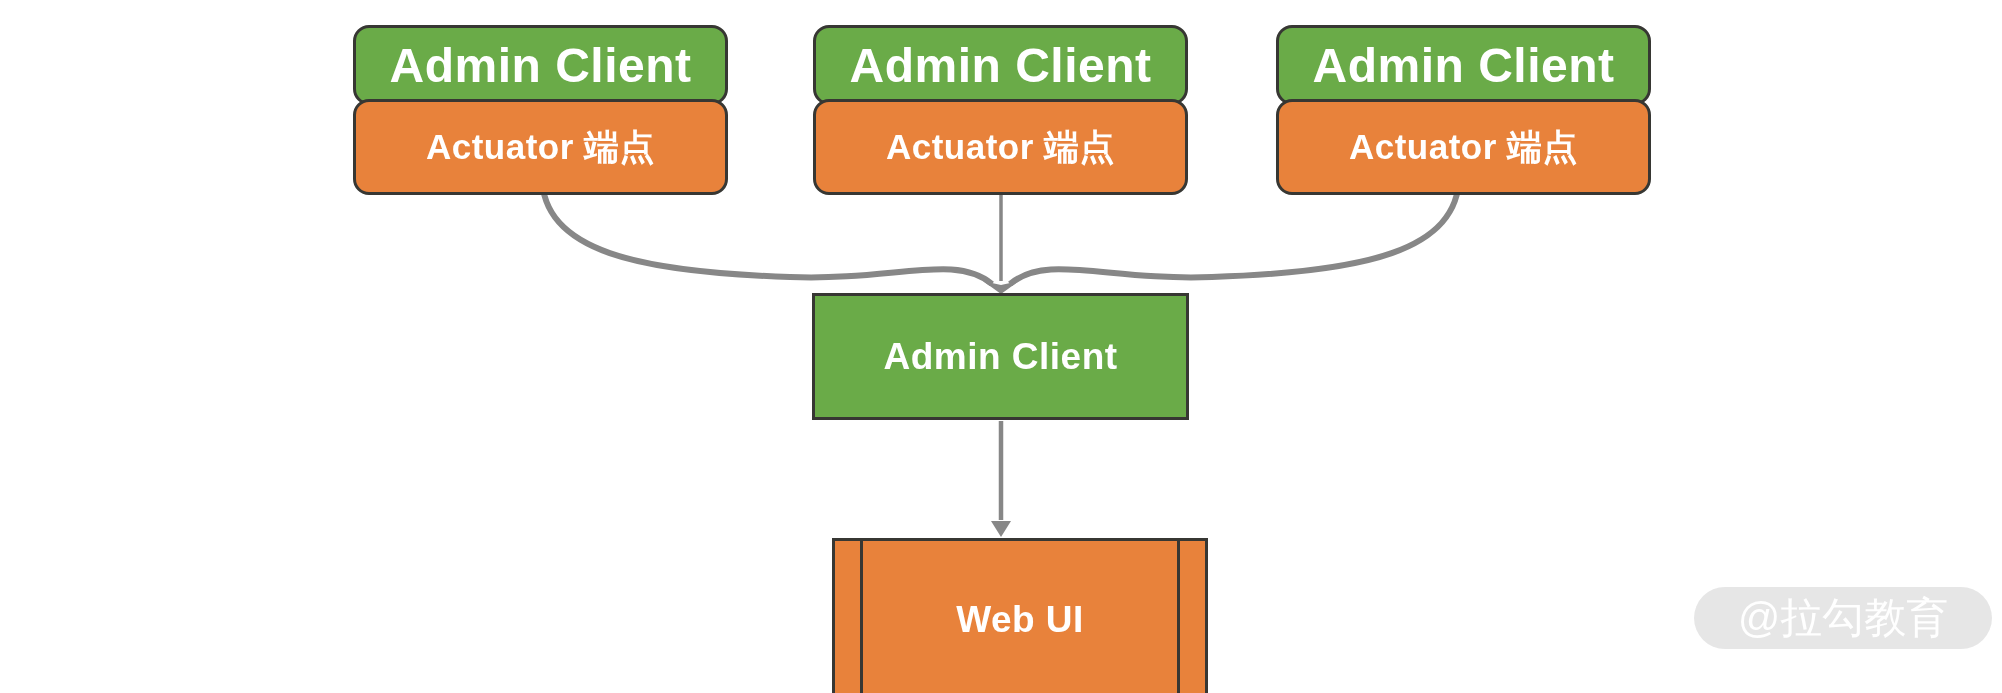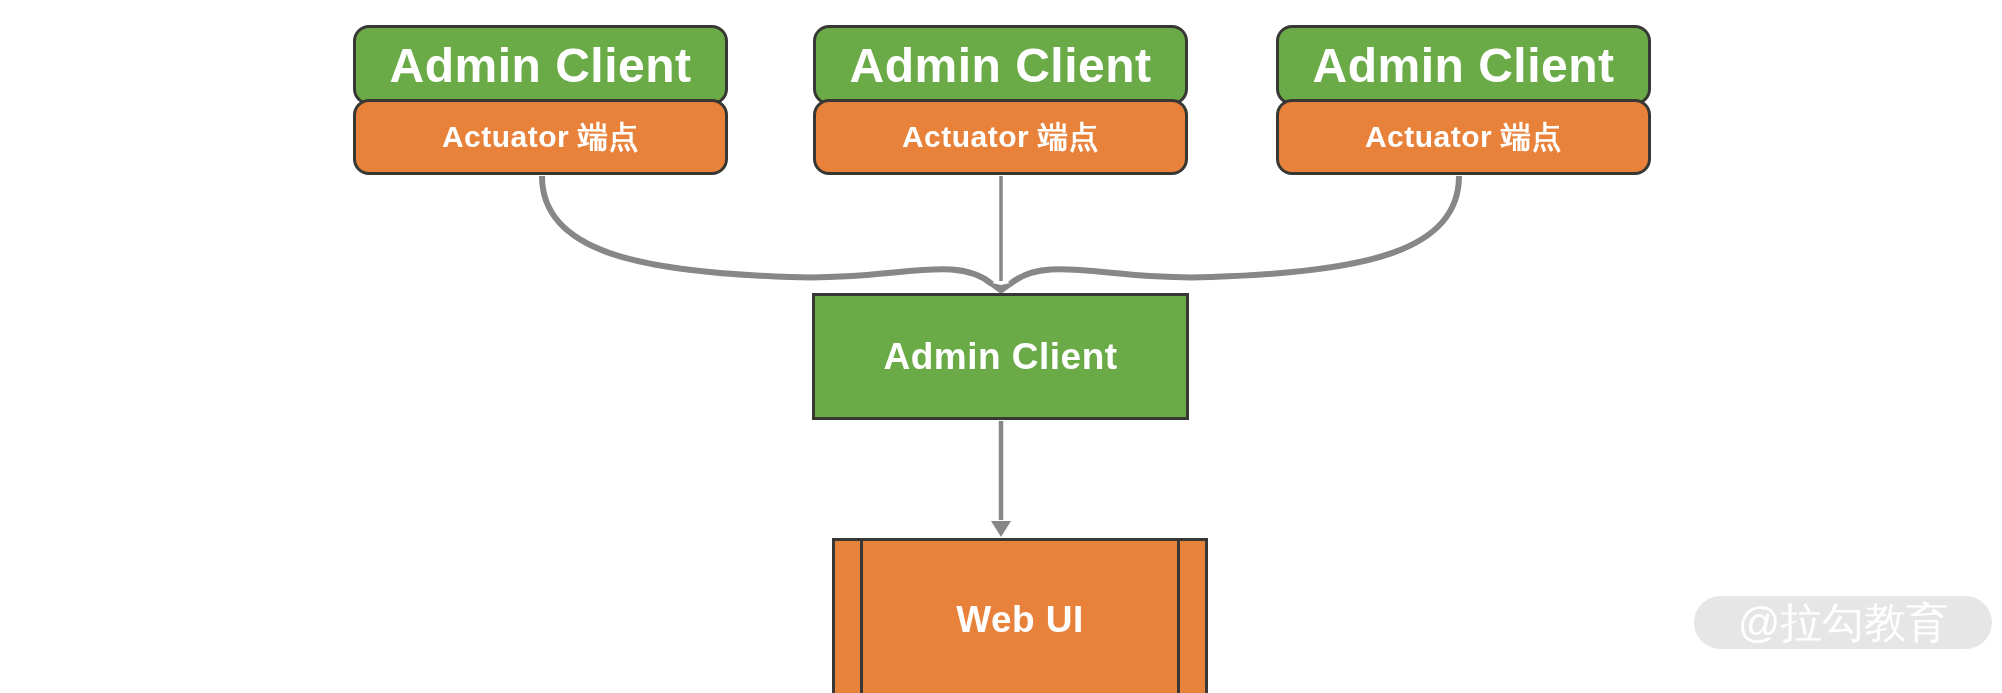--- a/index.html
+++ b/index.html
@@ -37,24 +37,24 @@
   .client-2{left:813px;}
   .client-3{left:1276px;}
   .client-top{
     position:relative;z-index:1;height:80px;
     background:var(--green);
     border:3px solid var(--node-border);border-radius:16px;
     font-size:48px;
     text-align:center;
   }
   .client-bottom{
-    position:relative;z-index:2;height:76px;margin-top:-6px;
+    position:relative;z-index:2;height:96px;margin-top:-6px;
     background:var(--orange);
     border:3px solid var(--node-border);border-radius:16px;
-    font-size:30px;
+    font-size:35px;
   }
 
   .server{
     position:absolute;left:812px;top:293px;width:377px;height:127px;
     background:var(--green);
     border:3px solid var(--node-border);
     font-size:37px;
   }
 
   .webui{
@@ -64,26 +64,25 @@
     font-size:37px;
   }
   .webui-bar{
     position:absolute;top:-1px;bottom:-1px;width:3px;
     background:var(--node-border);
   }
   .webui-bar.bar-left{left:25px;}
   .webui-bar.bar-right{right:25px;}
 
   .watermark{
-    position:absolute;left:1694px;top:587px;width:298px;height:53px;
+    position:absolute;left:1694px;top:587px;width:298px;height:62px;
     background:var(--watermark-bg);opacity:0.85;border-radius:38px;
     display:flex;align-items:center;justify-content:center;
     color:var(--watermark-text);font-size:42px;font-weight:400;
     white-space:nowrap;
-    margin-top:9px;
   }
 </style>
 </head>
 <body>
 
 <div class="canvas">
 
   <svg class="edges" viewBox="0 0 2002 693" xmlns="http://www.w3.org/2000/svg">
 
     <path class="curve" d="M 542 176 C 542 252, 640 272, 790 277 C 895 281, 955 253, 992 284"></path>

